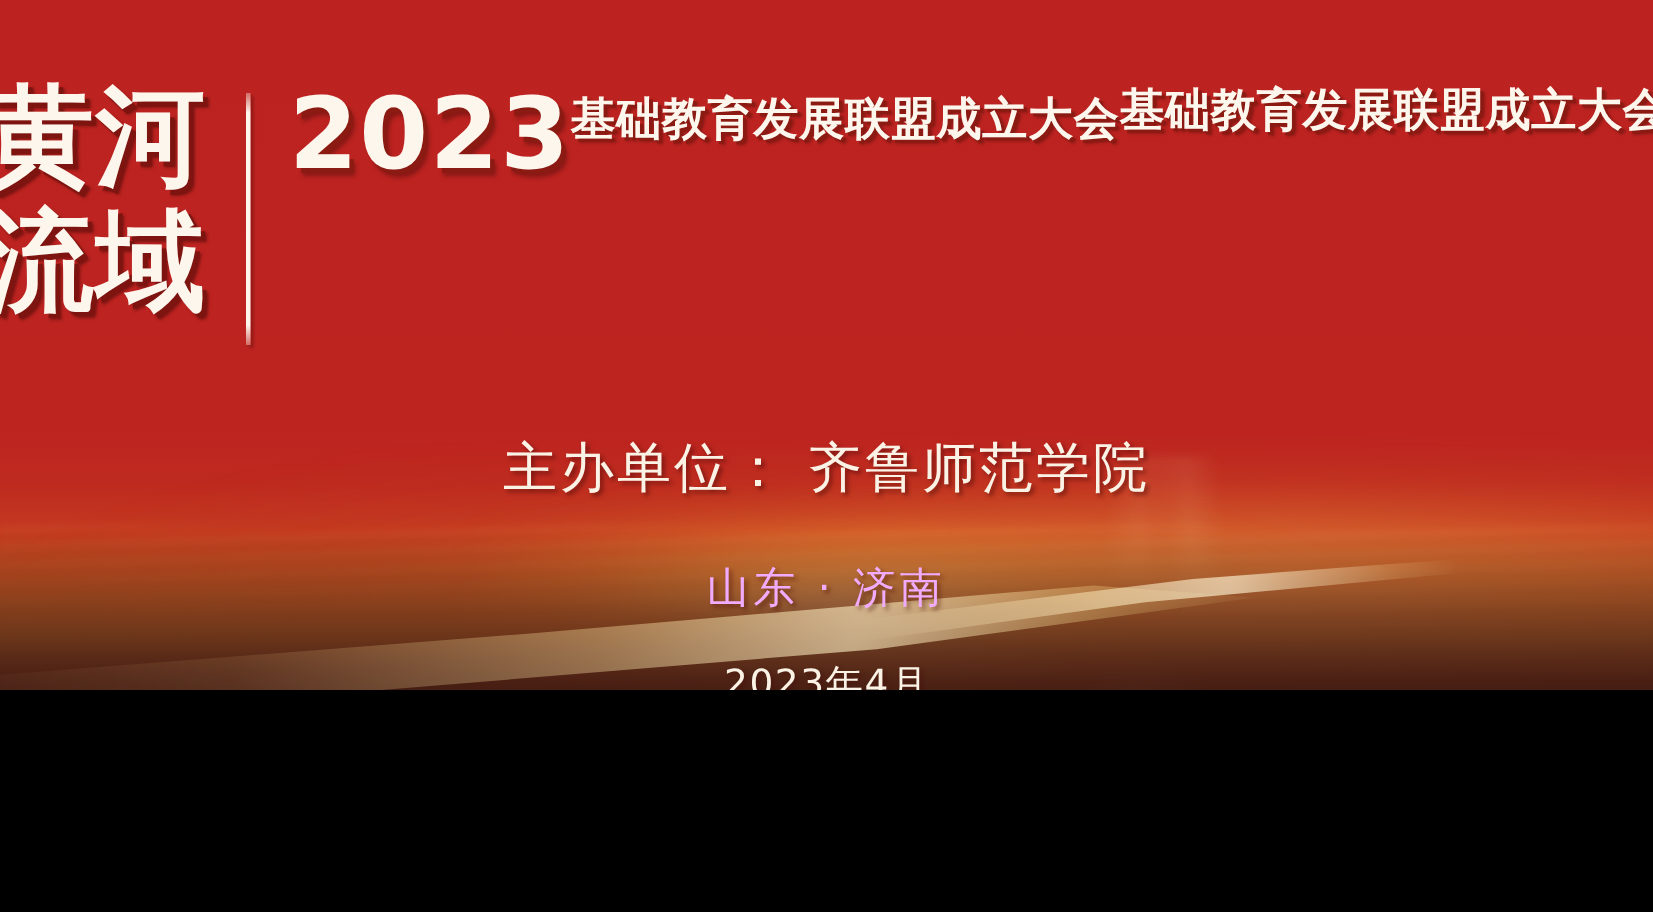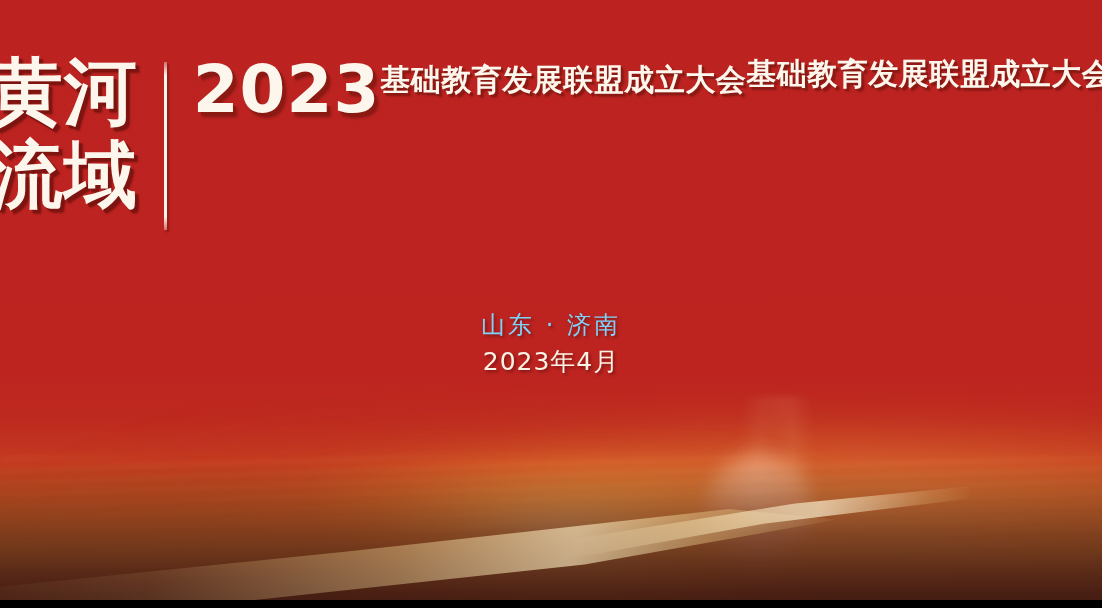--- a/index.html
+++ b/index.html
@@ -9,21 +9,21 @@
     width: 1102px;
     height: 608px;
     overflow: hidden;
     background: #000;
     font-family: "DejaVu Sans", "Liberation Sans", sans-serif;
   }
 
   .poster {
     position: relative;
     width: 1102px;
-    height: 600px;
+    height: 460px;
     overflow: hidden;
     background: #bc2320;
   }
 
   
 
   .bg-sky {
     position: absolute;
     inset: 0;
     background: linear-gradient(
@@ -293,31 +293,31 @@
     font-family: "DejaVu Sans", "Liberation Sans", sans-serif;
     font-size: 36px;
     font-weight: normal;
     color: #fbf2e6;
     letter-spacing: 2px;
     text-shadow: 2px 2px 3px rgba(70, 10, 8, 0.55);
     white-space: nowrap;
   }
 
   .place {
-    margin-top: 21px;
-    font-family: "DejaVu Sans", "Liberation Sans", sans-serif;
-    font-size: 24px;
-    color: #7dd3fc;
+    margin-top: 36px;
+    font-family: "DejaVu Sans", "Liberation Sans", sans-serif;
+    font-size: 28px;
+    color: #f0abfc;
     letter-spacing: 3px;
     text-shadow: 2px 2px 3px rgba(70, 10, 8, 0.5);
     white-space: nowrap;
   }
 
   .date {
-    margin-top: 4px;
+    margin-top: 28px;
     font-family: "DejaVu Sans", "Liberation Sans", sans-serif;
     font-size: 25px;
     color: #fbf2e6;
     letter-spacing: 1px;
     text-shadow: 2px 2px 3px rgba(70, 10, 8, 0.5);
     white-space: nowrap;
   }
 </style>
 </head>
 <body>
@@ -347,18 +347,19 @@
 
       <div class="headline">
         <div class="year">2023</div>
         <div class="sub-line first">基础教育发展联盟成立大会</div>
         <div class="sub-line">基础教育发展联盟成立大会</div>
       </div>
 
     </div>
 
     <div class="credits">
+      <div class="host">主办单位： 齐鲁师范学院</div>
       <div class="place">山东 · 济南</div>
       <div class="date">2023年4月</div>
     </div>
 
   </div>
 </div>
 
 </body></html>

